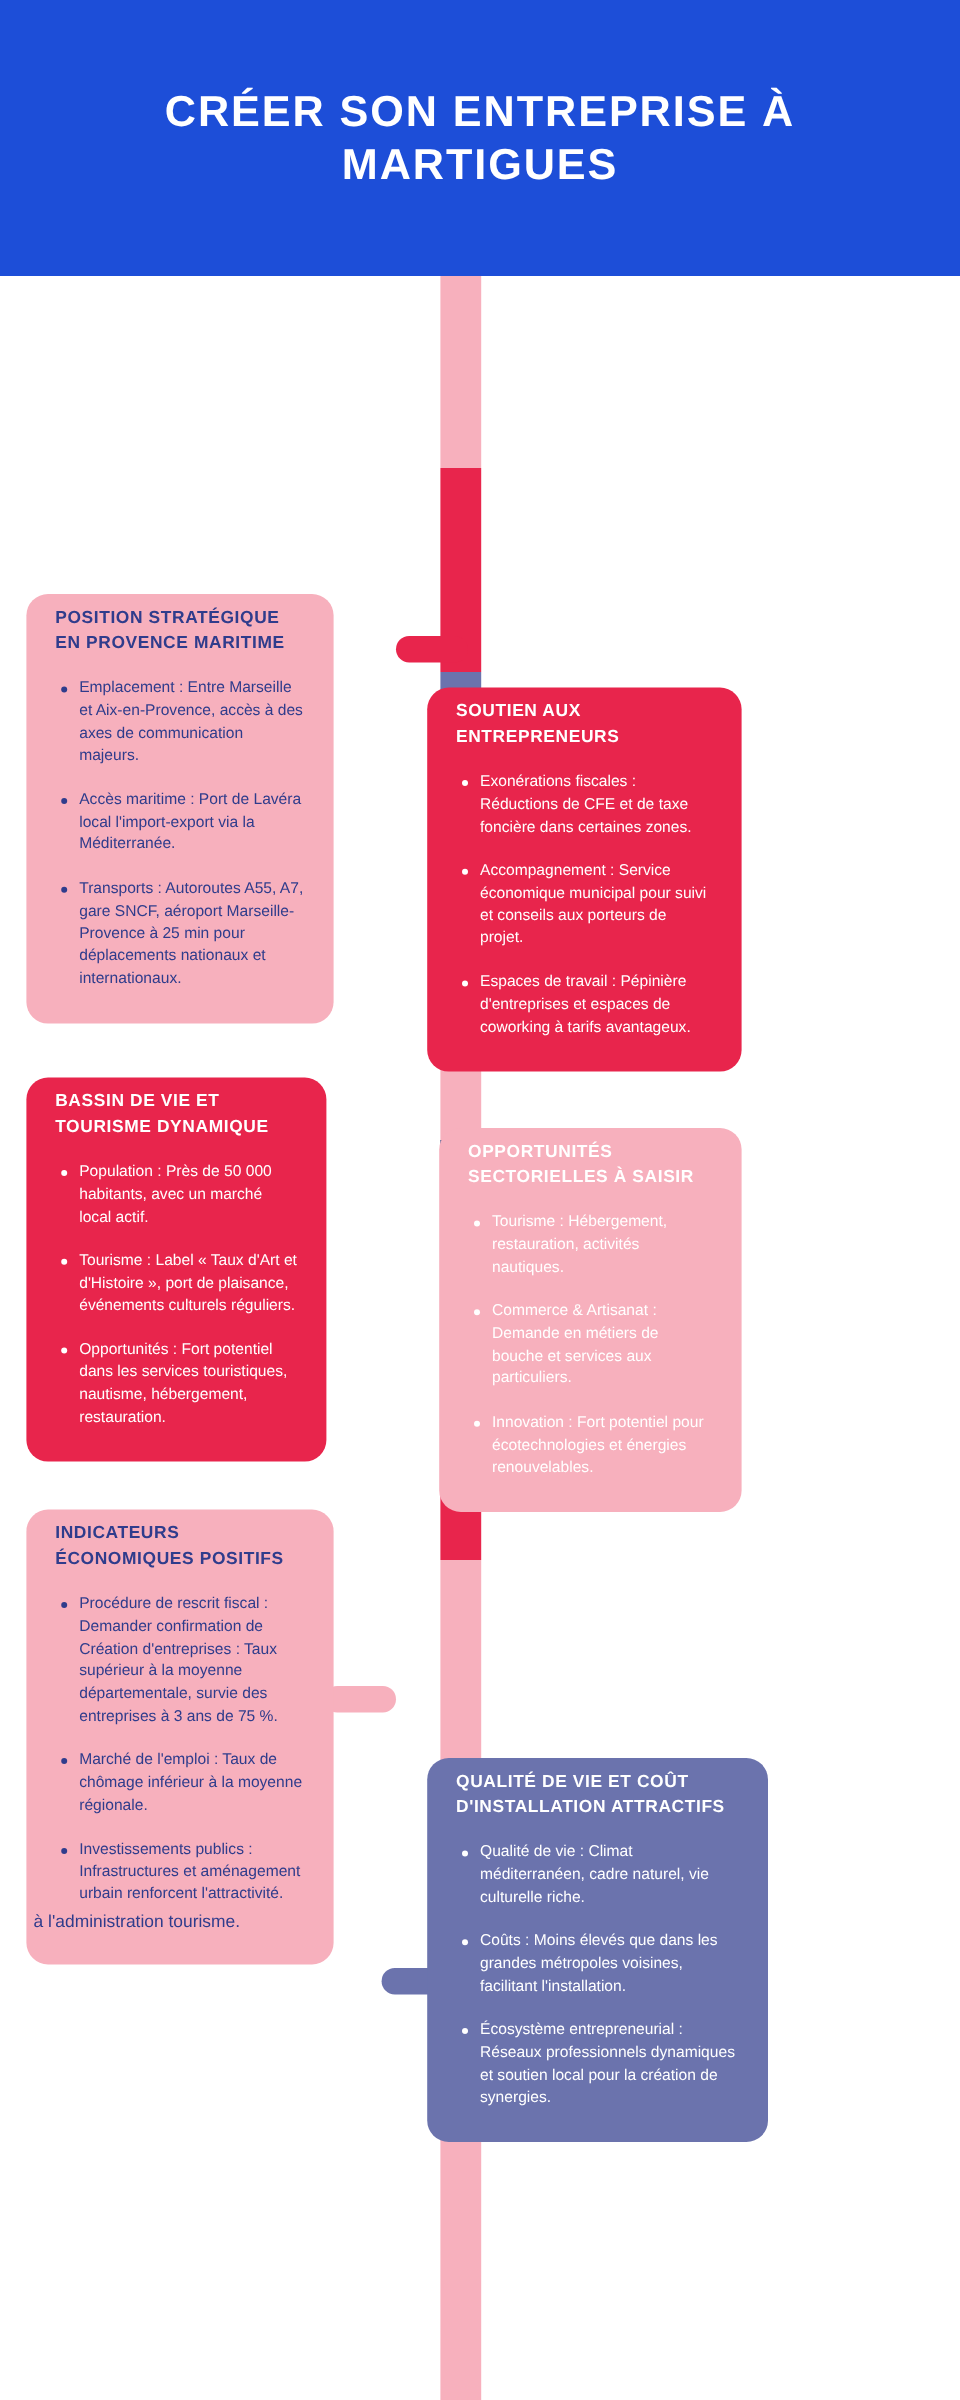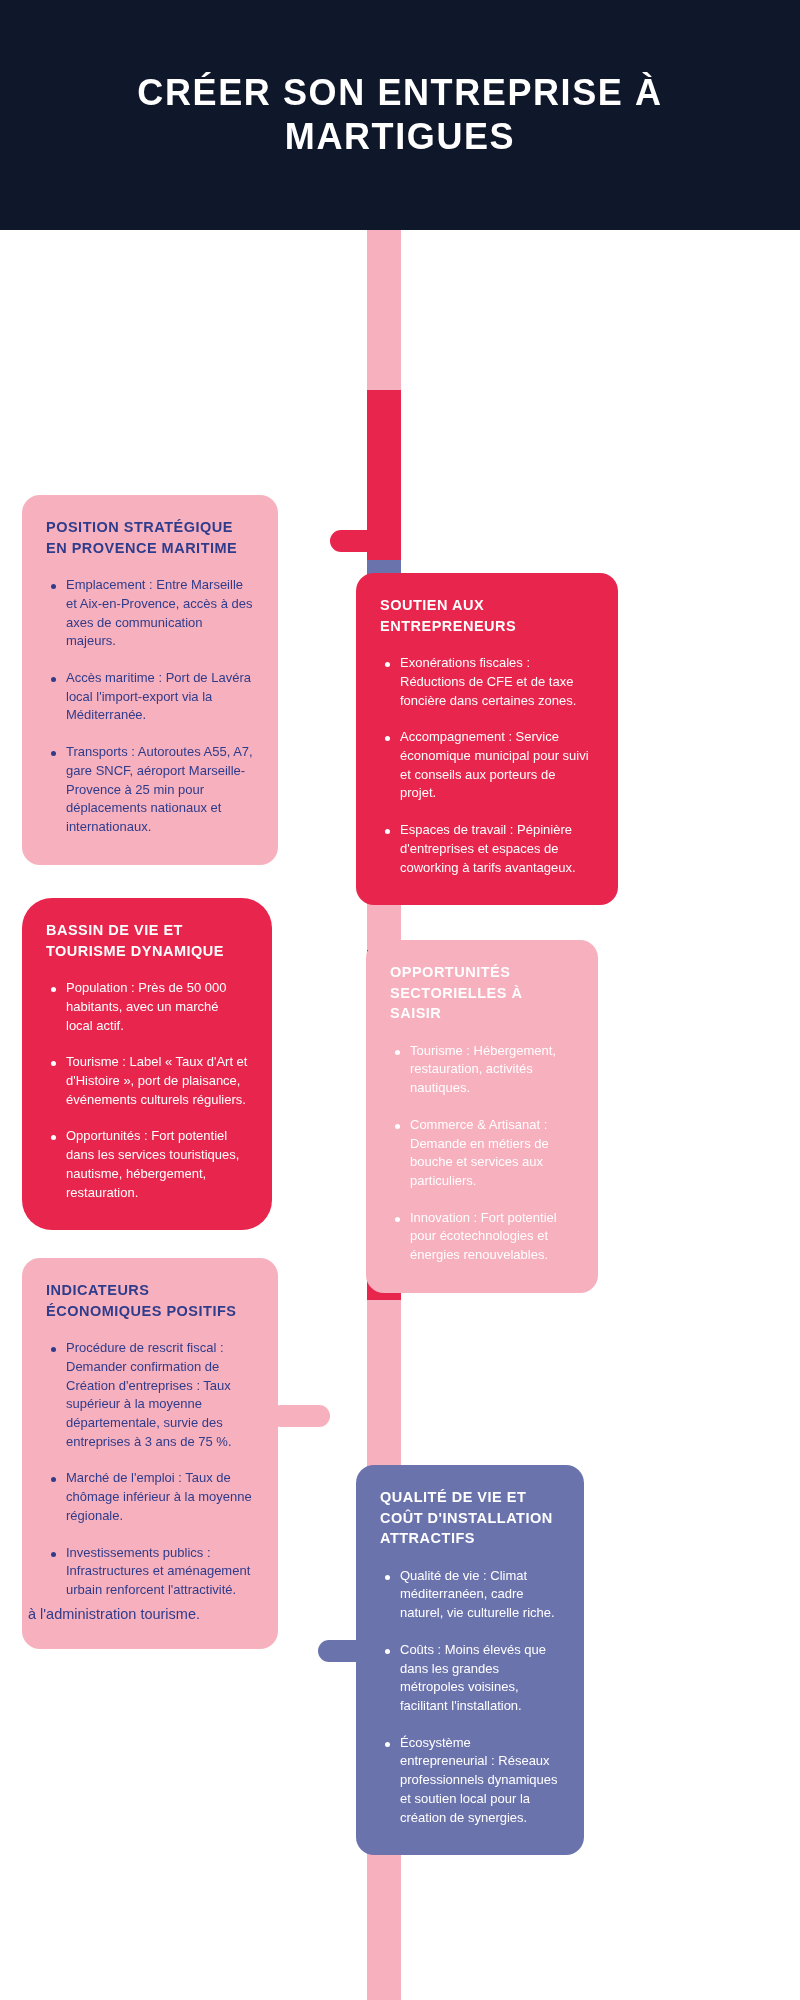--- a/index.html
+++ b/index.html
@@ -11,21 +11,21 @@
   body {
     width: 800px;
     min-height: 2000px;
     font-family: "Liberation Sans", sans-serif;
     position: relative;
     overflow: hidden;
   }
 
   
   .header {
-    background: #0f172a;
+    background: #1d4ed8;
     height: 230px;
     display: flex;
     align-items: center;
     justify-content: center;
     padding: 0 60px;
   }
   .header-title {
     color: #ffffff;
     font-size: 36px;
     line-height: 1.22;
@@ -50,21 +50,21 @@
   
   .content {
     position: relative;
     z-index: 2;
     padding-top: 20px;
   }
 
   .card {
     position: absolute;
     border-radius: 18px;
-    padding: 22px 24px 24px 24px;
+    padding: 10px 24px 24px 24px;
     color: #ffffff;
   }
   .card h2 {
     margin: 0 0 14px 0;
     font-size: 14.5px;
     line-height: 1.42;
     font-weight: bold;
     letter-spacing: 0.5px;
     text-transform: uppercase;
   }
@@ -158,49 +158,49 @@
 
   <section class="card red" style="left:356px; top:343px; width:262px;">
     <h2>Soutien aux entrepreneurs</h2>
     <ul>
       <li>Exonérations fiscales : Réductions de CFE et de taxe foncière dans certaines zones.</li>
       <li>Accompagnement : Service économique municipal pour suivi et conseils aux porteurs de projet.</li>
       <li>Espaces de travail : Pépinière d'entreprises et espaces de coworking à tarifs avantageux.</li>
     </ul>
   </section>
 
-  <section class="card red" style="left:22px; top:668px; width:250px;border-radius:30px;">
+  <section class="card red" style="left:22px; top:668px; width:250px;">
     <h2>Bassin de vie et tourisme dynamique</h2>
     <ul>
       <li>Population : Près de 50 000 habitants, avec un marché local actif.</li>
       <li>Tourisme : Label « Taux d'Art et d'Histoire », port de plaisance, événements culturels réguliers.</li>
       <li>Opportunités : Fort potentiel dans les services touristiques, nautisme, hébergement, restauration.</li>
     </ul>
   </section>
 
-  <section class="card pink" style="left:366px; top:710px; width:232px; color:#ffffff;">
+  <section class="card pink" style="left:366px; top:710px; width:252px; color:#ffffff;">
     <h2>Opportunités sectorielles à saisir</h2>
     <ul>
       <li>Tourisme : Hébergement, restauration, activités nautiques.</li>
       <li>Commerce &amp; Artisanat : Demande en métiers de bouche et services aux particuliers.</li>
       <li>Innovation : Fort potentiel pour écotechnologies et énergies renouvelables.</li>
     </ul>
   </section>
 
   <section class="card pink" style="left:22px; top:1028px; width:256px;">
     <h2>Indicateurs économiques positifs</h2>
     <ul>
       <li>Procédure de rescrit fiscal : Demander confirmation de Création d'entreprises : Taux supérieur à la moyenne départementale, survie des entreprises à 3 ans de 75 %.</li>
       <li>Marché de l'emploi : Taux de chômage inférieur à la moyenne régionale.</li>
       <li>Investissements publics : Infrastructures et aménagement urbain renforcent l'attractivité.</li>
     </ul>
     <p class="note">à l'administration tourisme.</p>
   </section>
 
-  <section class="card violet" style="left:356px; top:1235px; width:228px;">
+  <section class="card violet" style="left:356px; top:1235px; width:284px;">
     <h2>Qualité de vie et coût d'installation attractifs</h2>
     <ul>
       <li>Qualité de vie : Climat méditerranéen, cadre naturel, vie culturelle riche.</li>
       <li>Coûts : Moins élevés que dans les grandes métropoles voisines, facilitant l'installation.</li>
       <li>Écosystème entrepreneurial : Réseaux professionnels dynamiques et soutien local pour la création de synergies.</li>
     </ul>
   </section>
 
 </div>
 

